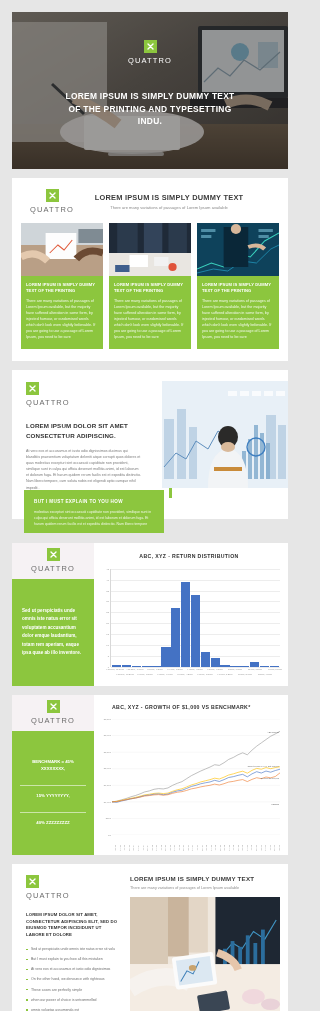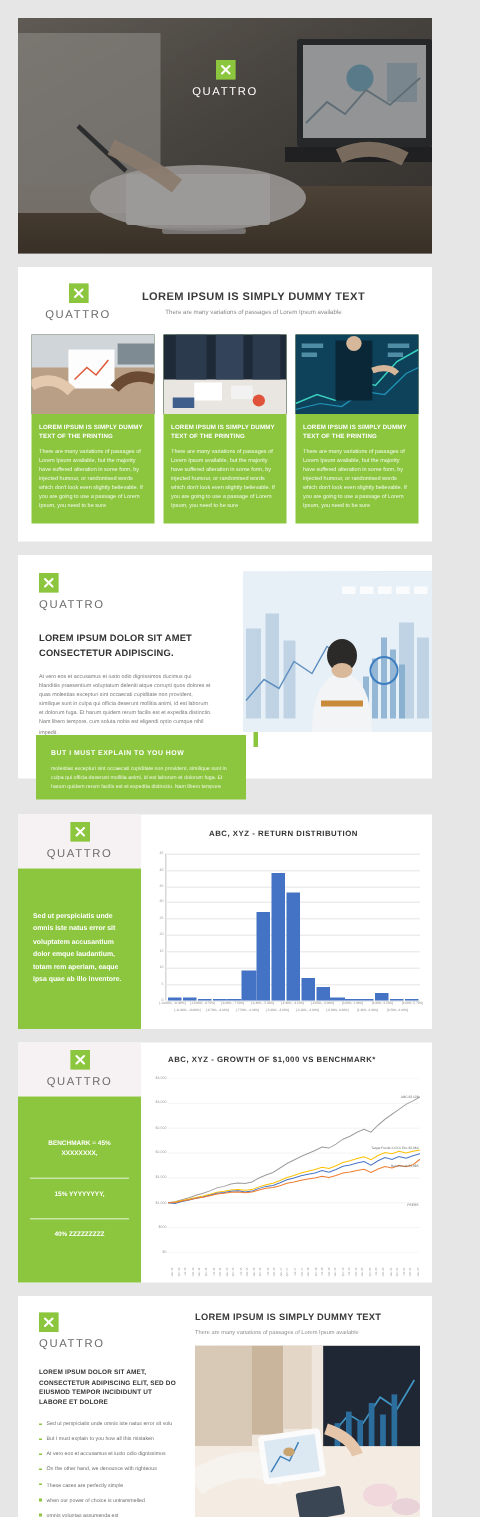--- a/index.html
+++ b/index.html
@@ -173,20 +173,21 @@
     <div class="hero-inner">
       <div class="hero-brand">
         <span class="logo-mark">
           <svg width="13" height="13" viewBox="0 0 13 13">
               <rect width="13" height="13" fill="#8cc63e"></rect>
               <path d="M4 4 L9 9 M9 4 L4 9" stroke="#ffffff" stroke-width="1.4" stroke-linecap="round"></path>
             </svg>
         </span>
         <span class="brand-word light">QUATTRO</span>
       </div>
+      <div class="hero-title">LOREM IPSUM IS SIMPLY DUMMY TEXT OF THE PRINTING AND TYPESETTING INDU.</div>
     </div>
   </section>
 
   <section class="sec2">
     <div class="sec2-head">
       <div class="sec2-brand">
         <span class="logo-mark">
           <svg width="13" height="13" viewBox="0 0 13 13">
               <rect width="13" height="13" fill="#8cc63e"></rect>
               <path d="M4 4 L9 9 M9 4 L4 9" stroke="#ffffff" stroke-width="1.4" stroke-linecap="round"></path>

